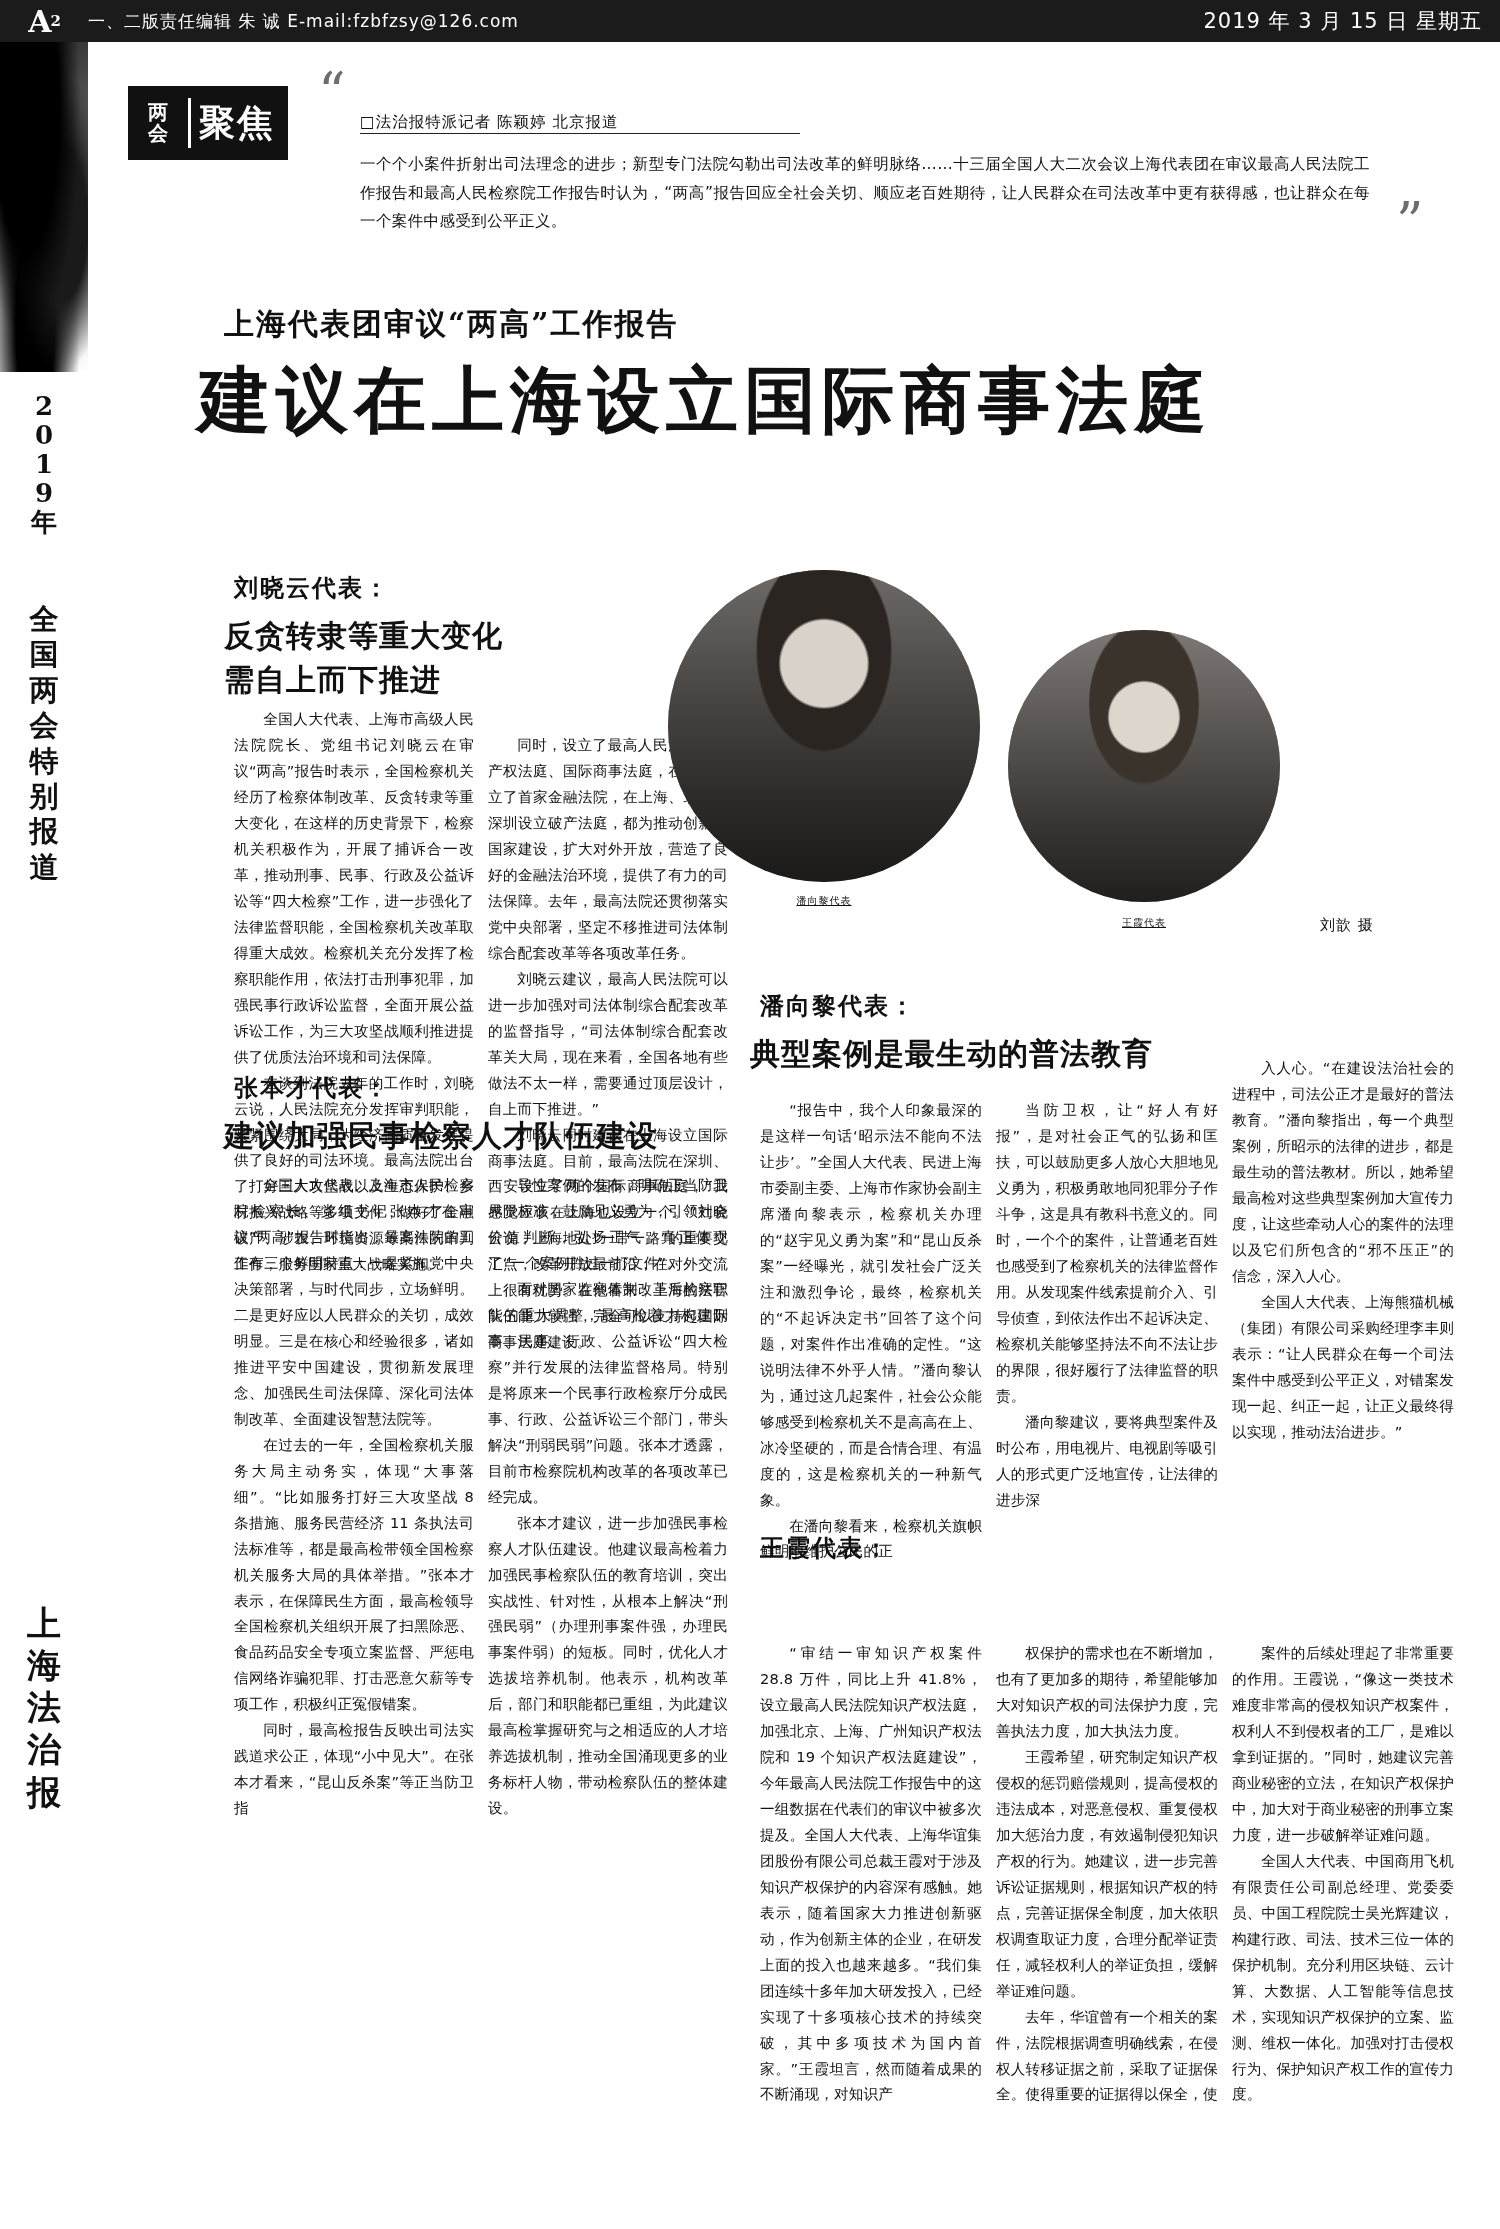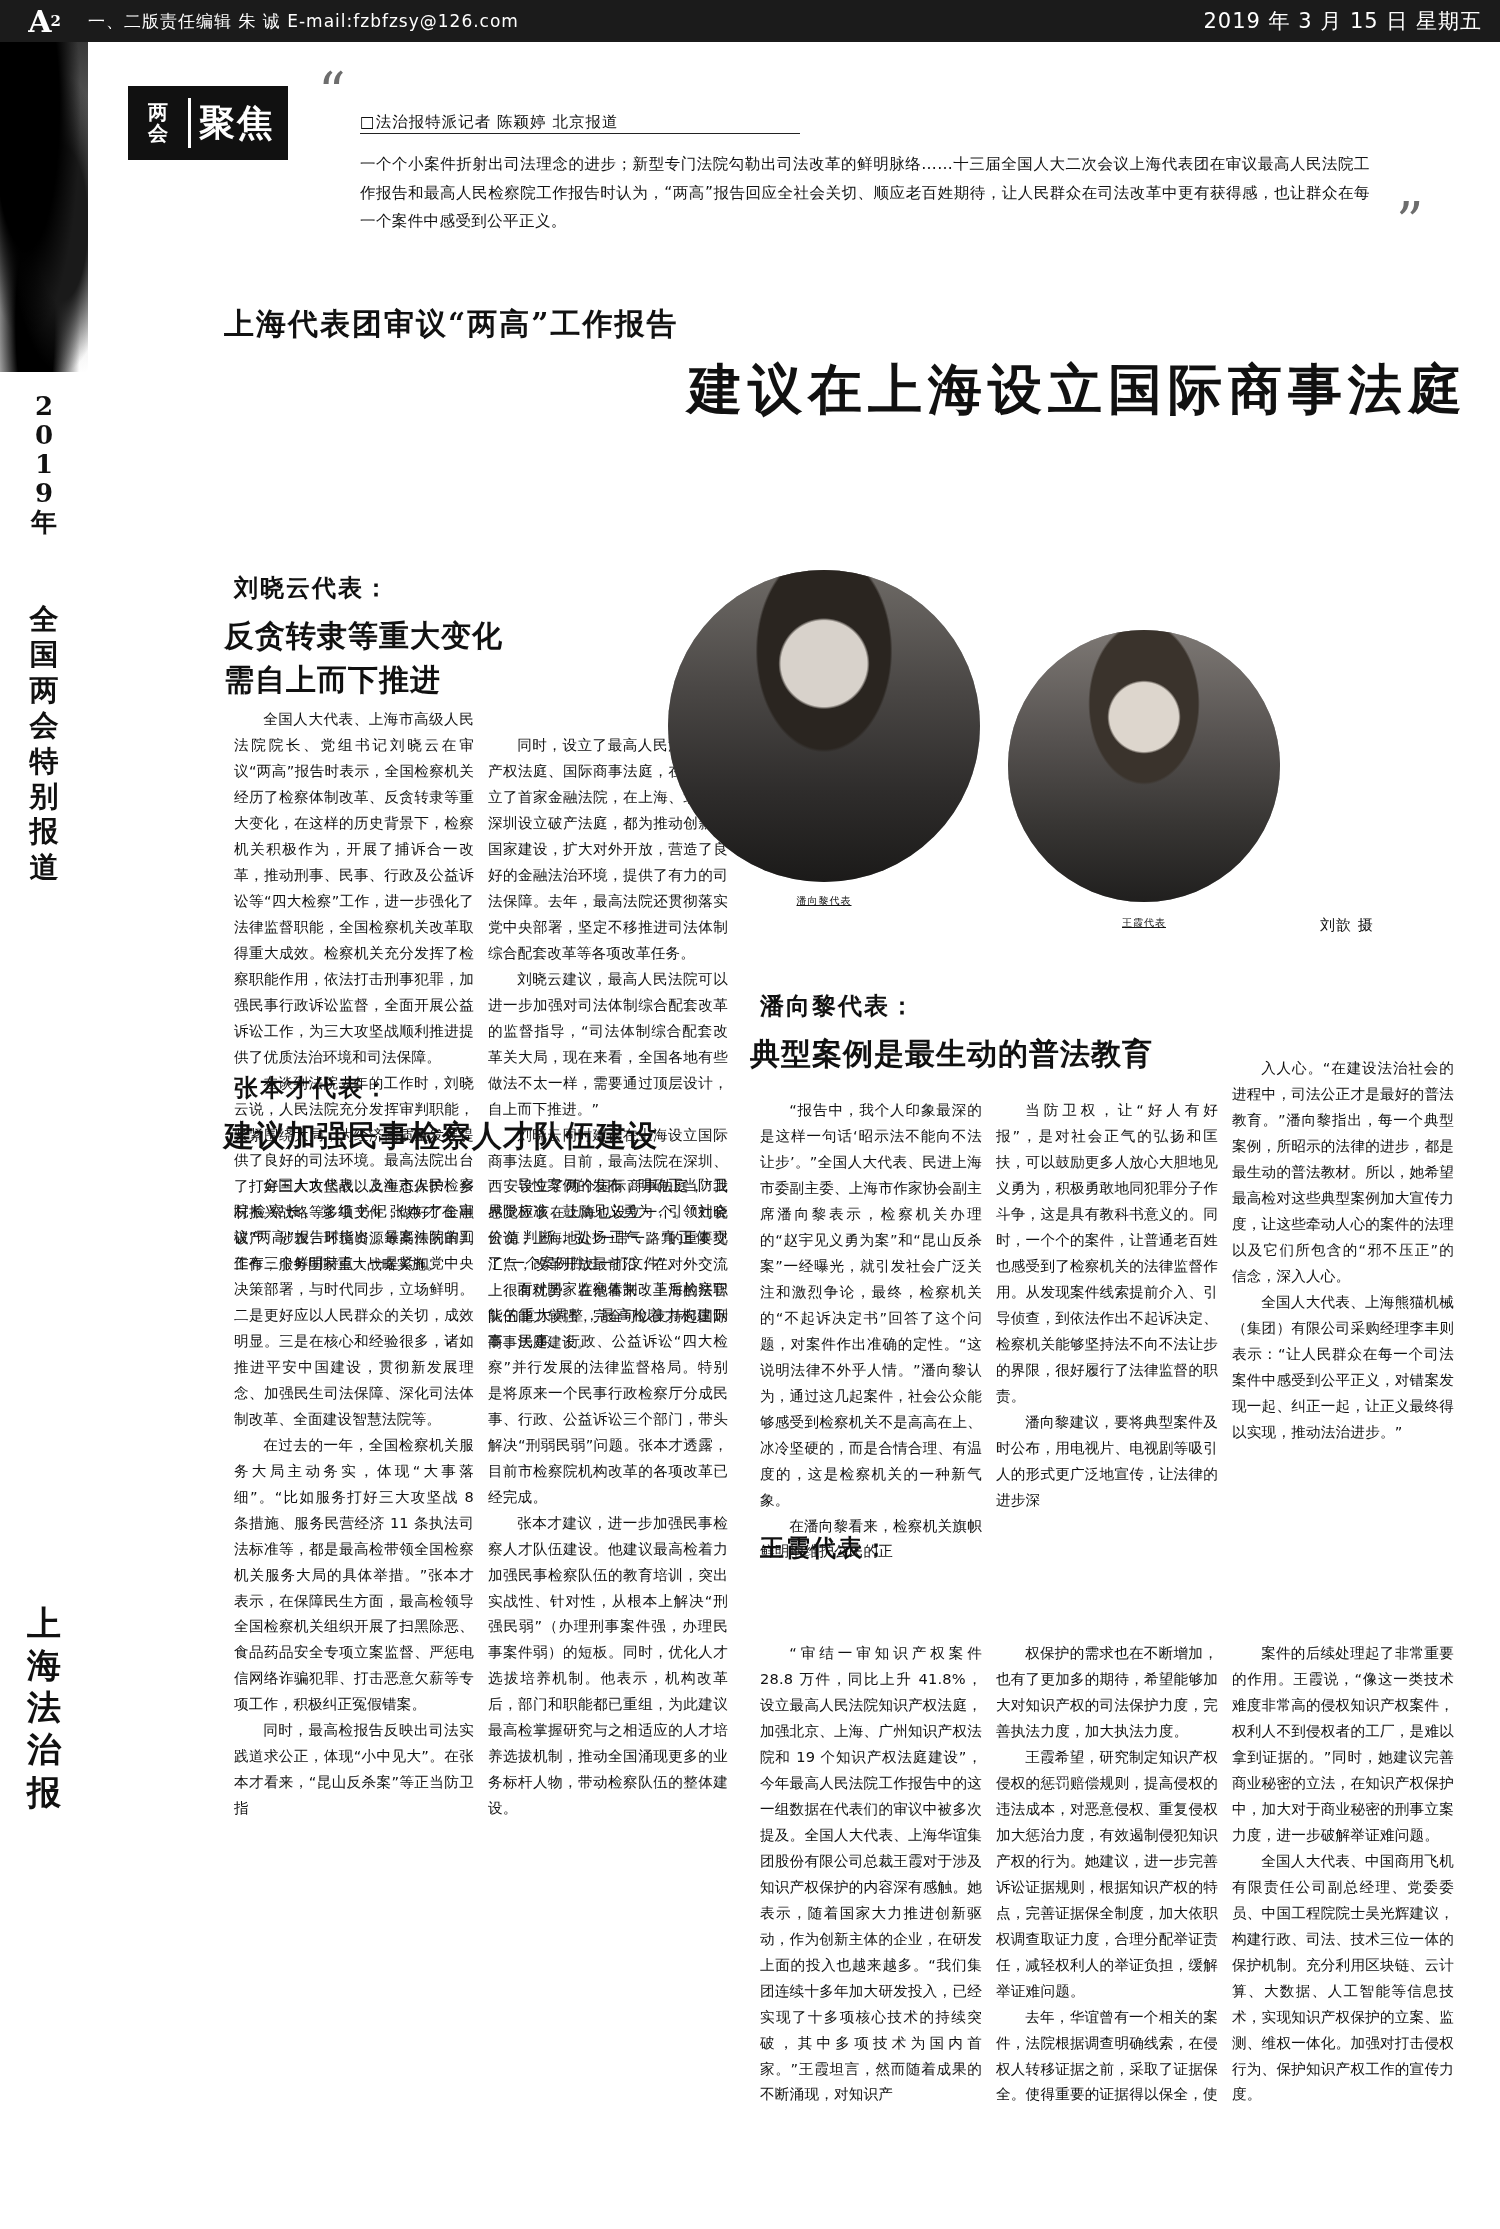--- a/index.html
+++ b/index.html
@@ -182,26 +182,25 @@
     font-family: "DejaVu Serif", serif;
     font-size: 30px;
     font-weight: bold;
     letter-spacing: 2px;
   }
   .headline {
     position: absolute;
     left: 110px; top: 318px;
     width: 1270px;
     font-family: "DejaVu Serif", serif;
-    font-size: 54px;
+    font-size: 72px;
     font-weight: bold;
     letter-spacing: 6px;
     line-height: 1.1;
     white-space: nowrap;
-    text-align: right;
   }
 
   
   .speaker {
     font-family: "DejaVu Serif", serif;
     font-size: 24px;
     font-weight: bold;
     letter-spacing: 2px;
   }
   .subhead {

